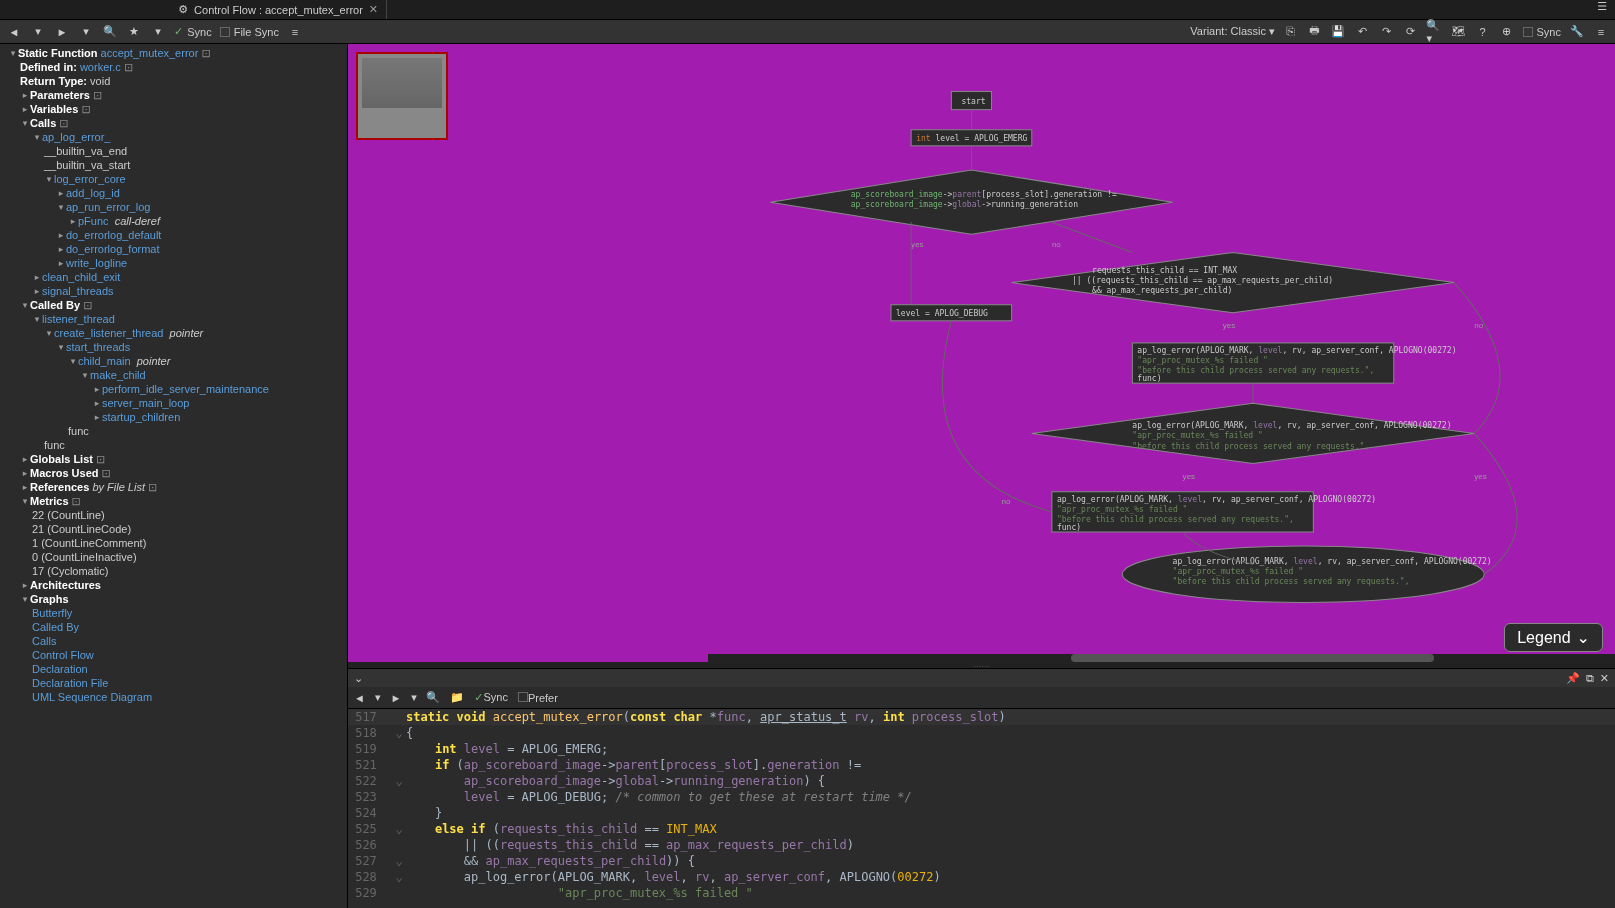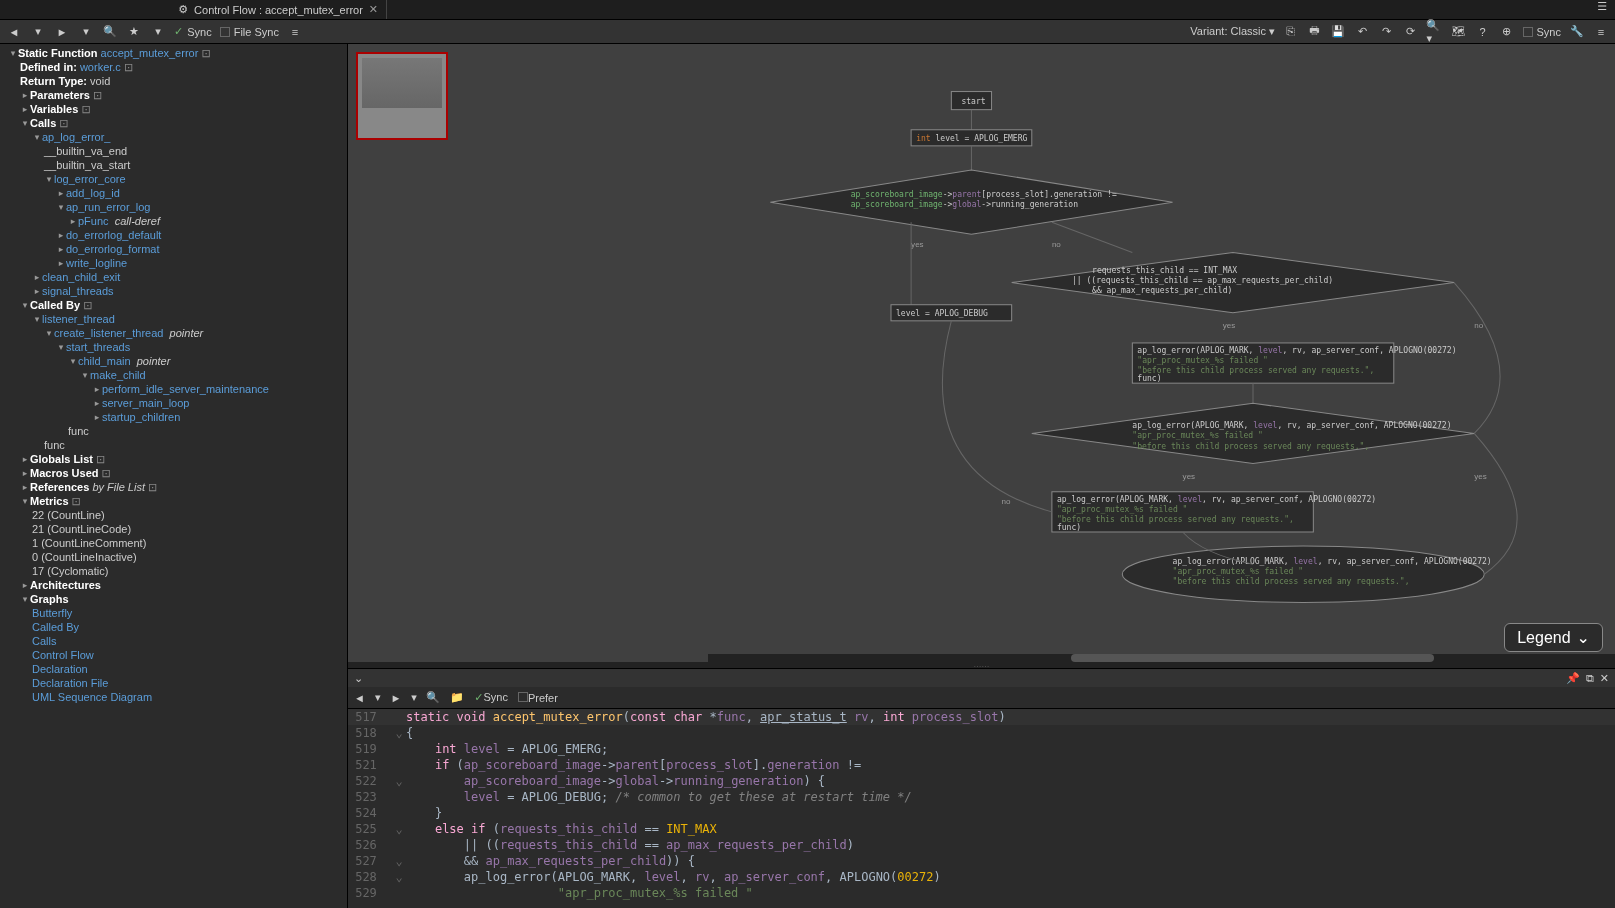--- a/index.html
+++ b/index.html
@@ -78,21 +78,21 @@
 .indent6 { padding-left: 80px; }
 .indent7 { padding-left: 92px; }
 .content {
   flex: 1;
   display: flex;
   flex-direction: column;
   min-width: 0;
 }
 .graph-area {
   flex: 1;
-  background: #404040;
+  background: #a21caf;
   position: relative;
   overflow: hidden;
 }
 .minimap {
   position: absolute;
   top: 8px; left: 8px;
   width: 92px; height: 88px;
   border: 2px solid #a00;
   background: #888;
 }
@@ -188,21 +188,21 @@
 .fold {
   width: 14px;
   color: #666;
   flex-shrink: 0;
   text-align: center;
 }
 .code {
   white-space: pre;
   color: #a9b7c6;
 }
-.kw { color: #f9a8d4; font-weight: normal; }
+.kw { color: #fde047; font-weight: bold; }
 .fn { color: #ffc66d; }
 .id { color: #9876aa; }
 .num { color: #eab308; }
 .str { color: #6a8759; }
 .cmt { color: #808080; font-style: italic; }
 .und { text-decoration: underline; }
 .code-line.hl { background: #323232; }
 </style>
 </head>
 <body>

